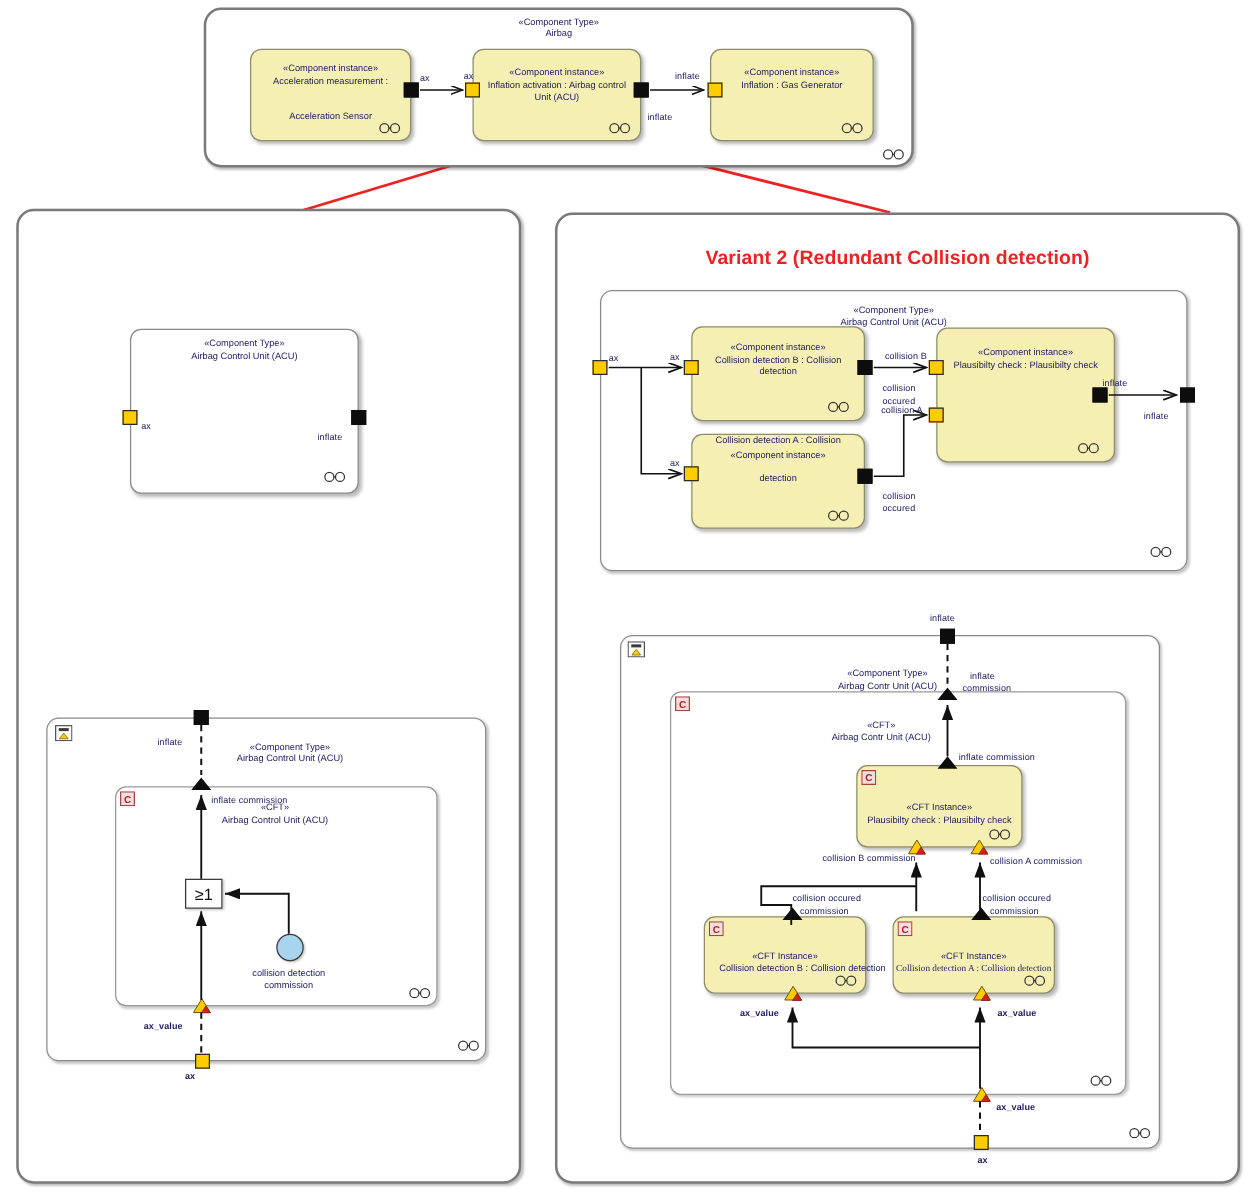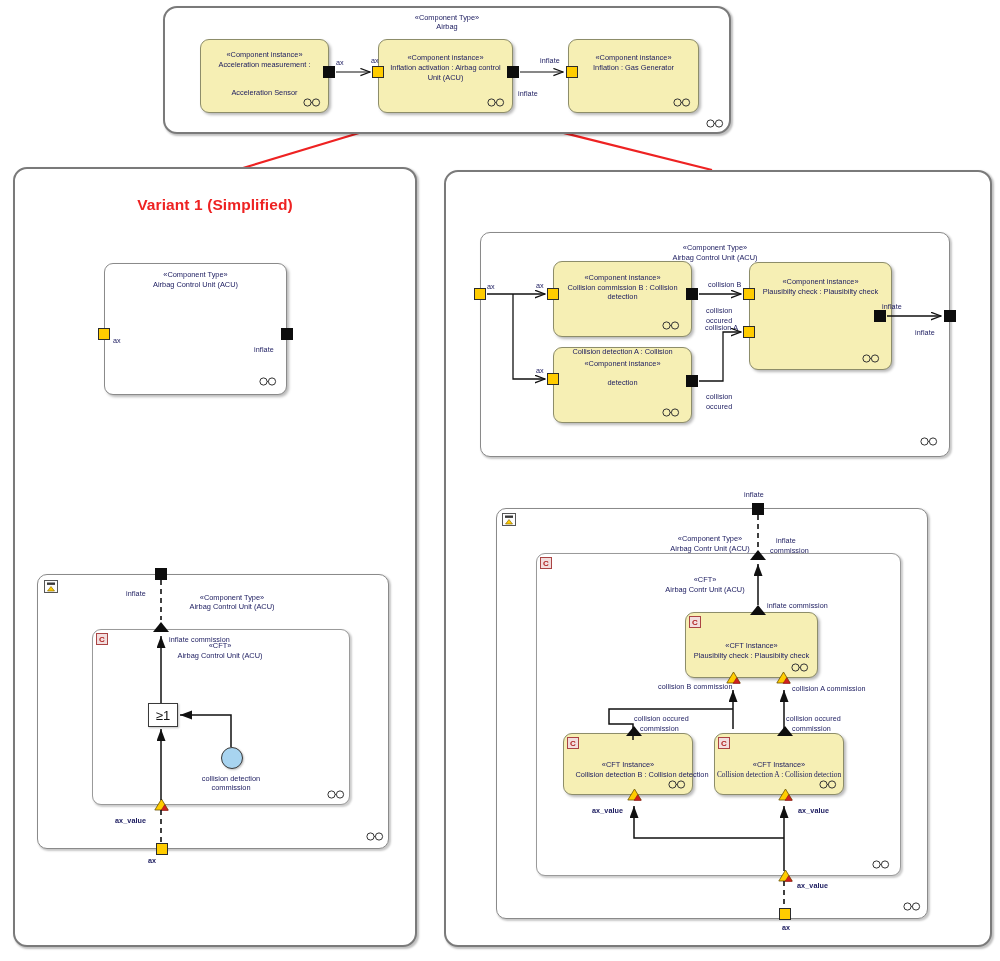--- a/index.html
+++ b/index.html
@@ -127,21 +127,20 @@
       </marker>
       <marker id="arf" markerWidth="9" markerHeight="9" refX="8" refY="3" orient="auto" markerUnits="strokeWidth">
         <path d="M0,0 L8,3 L0,6 z" fill="#111"></path>
       </marker>
     </defs>
     <line x1="336" y1="72" x2="370" y2="72" stroke="#111" stroke-width="1.2" marker-end="url(#ar)"></line>
     <line x1="520" y1="72" x2="563" y2="72" stroke="#111" stroke-width="1.2" marker-end="url(#ar)"></line>
   </svg>
 
   <div class="abs frame-outer" style="left:13px;top:167px;width:404px;height:780px;"></div>
-  <div class="variant-title" style="left:13px;top:196px;width:404px;">Variant 1 (Simplified)</div>
 
   <div class="abs cbox-white" style="left:104px;top:263px;width:183px;height:132px;"></div>
   <div class="ttl-w" style="left:104px;top:270px;width:183px;">«Component Type»</div>
   <div class="ttl-w" style="left:104px;top:280px;width:183px;">Airbag Control Unit (ACU)</div>
   <svg class="oo" style="left:259px;top:377px;">
     <circle cx="4.5" cy="4.5" r="3.6" fill="none" stroke="#333" stroke-width="1"></circle>
     <circle cx="13" cy="4.5" r="3.6" fill="none" stroke="#333" stroke-width="1"></circle>
     <line x1="8.1" y1="4.5" x2="9.4" y2="4.5" stroke="#333" stroke-width="1"></line>
   </svg>
   <div class="port-y" style="left:98px;top:328px;"></div>
@@ -204,38 +203,39 @@
     <line x1="161" y1="703" x2="161" y2="636" stroke="#111" stroke-width="1.5" marker-end="url(#arf)"></line>
 
     <line x1="161" y1="800" x2="161" y2="729" stroke="#111" stroke-width="1.5" marker-end="url(#arf)"></line>
 
     <path d="M231,747 L231,715 L180,715" fill="none" stroke="#111" stroke-width="1.5" marker-end="url(#arf)"></path>
 
     <line x1="161" y1="810" x2="161" y2="843" stroke="#111" stroke-width="1.6" stroke-dasharray="5,4"></line>
   </svg>
 
   <div class="abs frame-outer" style="left:444px;top:170px;width:548px;height:777px;"></div>
+  <div class="variant-title" style="left:444px;top:198px;width:548px;">Variant 2 (Redundant Collision detection)</div>
 
   <div class="abs frame-thin" style="left:480px;top:232px;width:470px;height:225px;"></div>
   <div class="ttl-w" style="left:630px;top:243px;width:170px;">«Component Type»</div>
   <div class="ttl-w" style="left:630px;top:253px;width:170px;">Airbag Control Unit (ACU)</div>
   <svg class="oo" style="left:920px;top:437px;">
     <circle cx="4.5" cy="4.5" r="3.6" fill="none" stroke="#333" stroke-width="1"></circle>
     <circle cx="13" cy="4.5" r="3.6" fill="none" stroke="#333" stroke-width="1"></circle>
     <line x1="8.1" y1="4.5" x2="9.4" y2="4.5" stroke="#333" stroke-width="1"></line>
   </svg>
 
   <div class="port-y" style="left:474px;top:288px;"></div>
   <div class="lbl" style="left:487px;top:282px;">ax</div>
   <div class="port-k" style="left:944px;top:310px;"></div>
   <div class="lbl" style="left:915px;top:328px;">inflate</div>
 
   <div class="abs cbox" style="left:553px;top:261px;width:139px;height:76px;"></div>
   <div class="ttl-w" style="left:553px;top:273px;width:139px;">«Component instance»</div>
-  <div class="ttl-w" style="left:553px;top:283px;width:139px;">Collision commission B : Collision</div>
+  <div class="ttl-w" style="left:553px;top:283px;width:139px;">Collision detection B : Collision</div>
   <div class="ttl-w" style="left:553px;top:292px;width:139px;">detection</div>
   <svg class="oo" style="left:662px;top:321px;">
     <circle cx="4.5" cy="4.5" r="3.6" fill="none" stroke="#333" stroke-width="1"></circle>
     <circle cx="13" cy="4.5" r="3.6" fill="none" stroke="#333" stroke-width="1"></circle>
     <line x1="8.1" y1="4.5" x2="9.4" y2="4.5" stroke="#333" stroke-width="1"></line>
   </svg>
   <div class="port-y" style="left:547px;top:288px;"></div>
   <div class="lbl" style="left:536px;top:281px;">ax</div>
   <div class="port-k" style="left:686px;top:288px;"></div>
   <div class="lbl" style="left:706px;top:306px;">collision</div>

